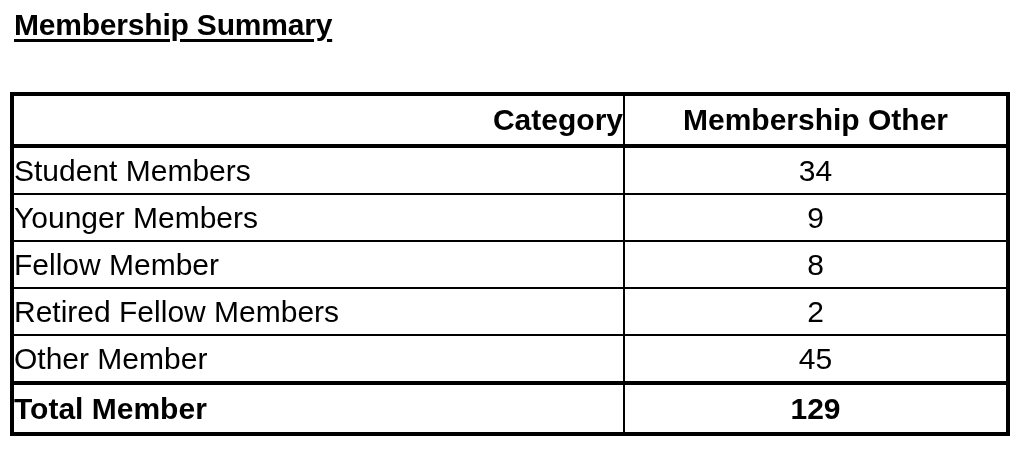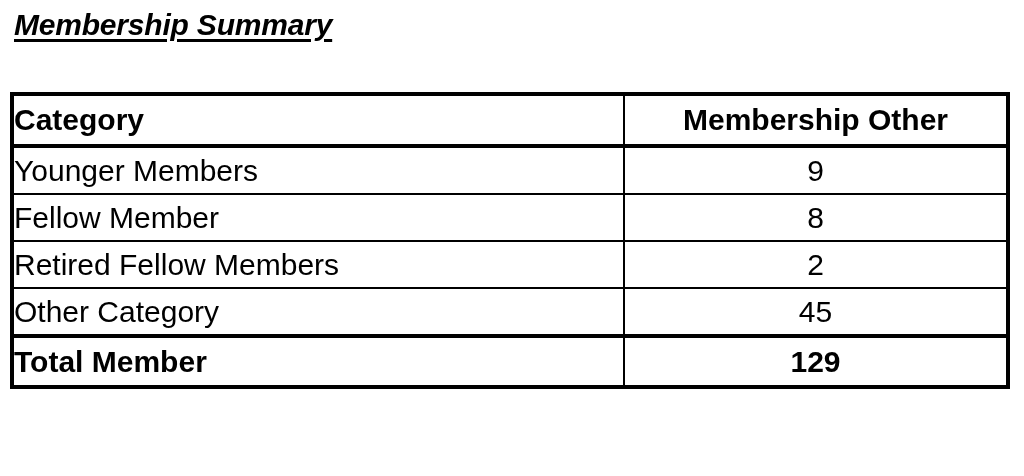--- a/index.html
+++ b/index.html
@@ -25,21 +25,20 @@
     position: absolute;
     left: 14px;
     top: 8px;
     font-size: 30px;
     font-weight: bold;
     letter-spacing: -0.2px;
     text-decoration: underline;
     text-underline-offset: 4px;
     text-decoration-thickness: 3px;
     white-space: nowrap;
-    font-style: italic;
   }
   .table-wrap {
     position: absolute;
     left: 10px;
     top: 92px;
     width: 1000px;
   }
   table.summary {
     border-collapse: collapse;
     table-layout: fixed;
@@ -58,21 +57,21 @@
     font-size: 30px;
     line-height: 1.05;
   }
   
   table.summary thead th {
     font-weight: bold;
     border-bottom: 4px solid #000000;
     height: 48px;
   }
   th.head-category {
-    text-align: left;
+    text-align: right;
     padding-left: 10px;
   }
   th.head-number {
     text-align: center;
     padding-left: 8px;
   }
   td.cat {
     text-align: left;
     padding-left: 10px;
     font-weight: normal;
@@ -116,33 +115,37 @@
         <col class="c-number">
       </colgroup>
       <thead>
         <tr>
           <th class="head-category">Category</th>
           <th class="head-number">Membership Other</th>
         </tr>
       </thead>
       <tbody>
         <tr>
+          <td class="cat">Student Members</td>
+          <td class="num">34</td>
+        </tr>
+        <tr>
           <td class="cat">Younger Members</td>
           <td class="num">9</td>
         </tr>
         <tr>
           <td class="cat">Fellow Member</td>
           <td class="num">8</td>
         </tr>
         <tr>
           <td class="cat">Retired Fellow Members</td>
           <td class="num">2</td>
         </tr>
         <tr>
-          <td class="cat">Other Category</td>
+          <td class="cat">Other Member</td>
           <td class="num">45</td>
         </tr>
         <tr class="total-row">
           <td class="cat">Total Member</td>
           <td class="num">129</td>
         </tr>
       </tbody>
     </table>
   </div>
 

